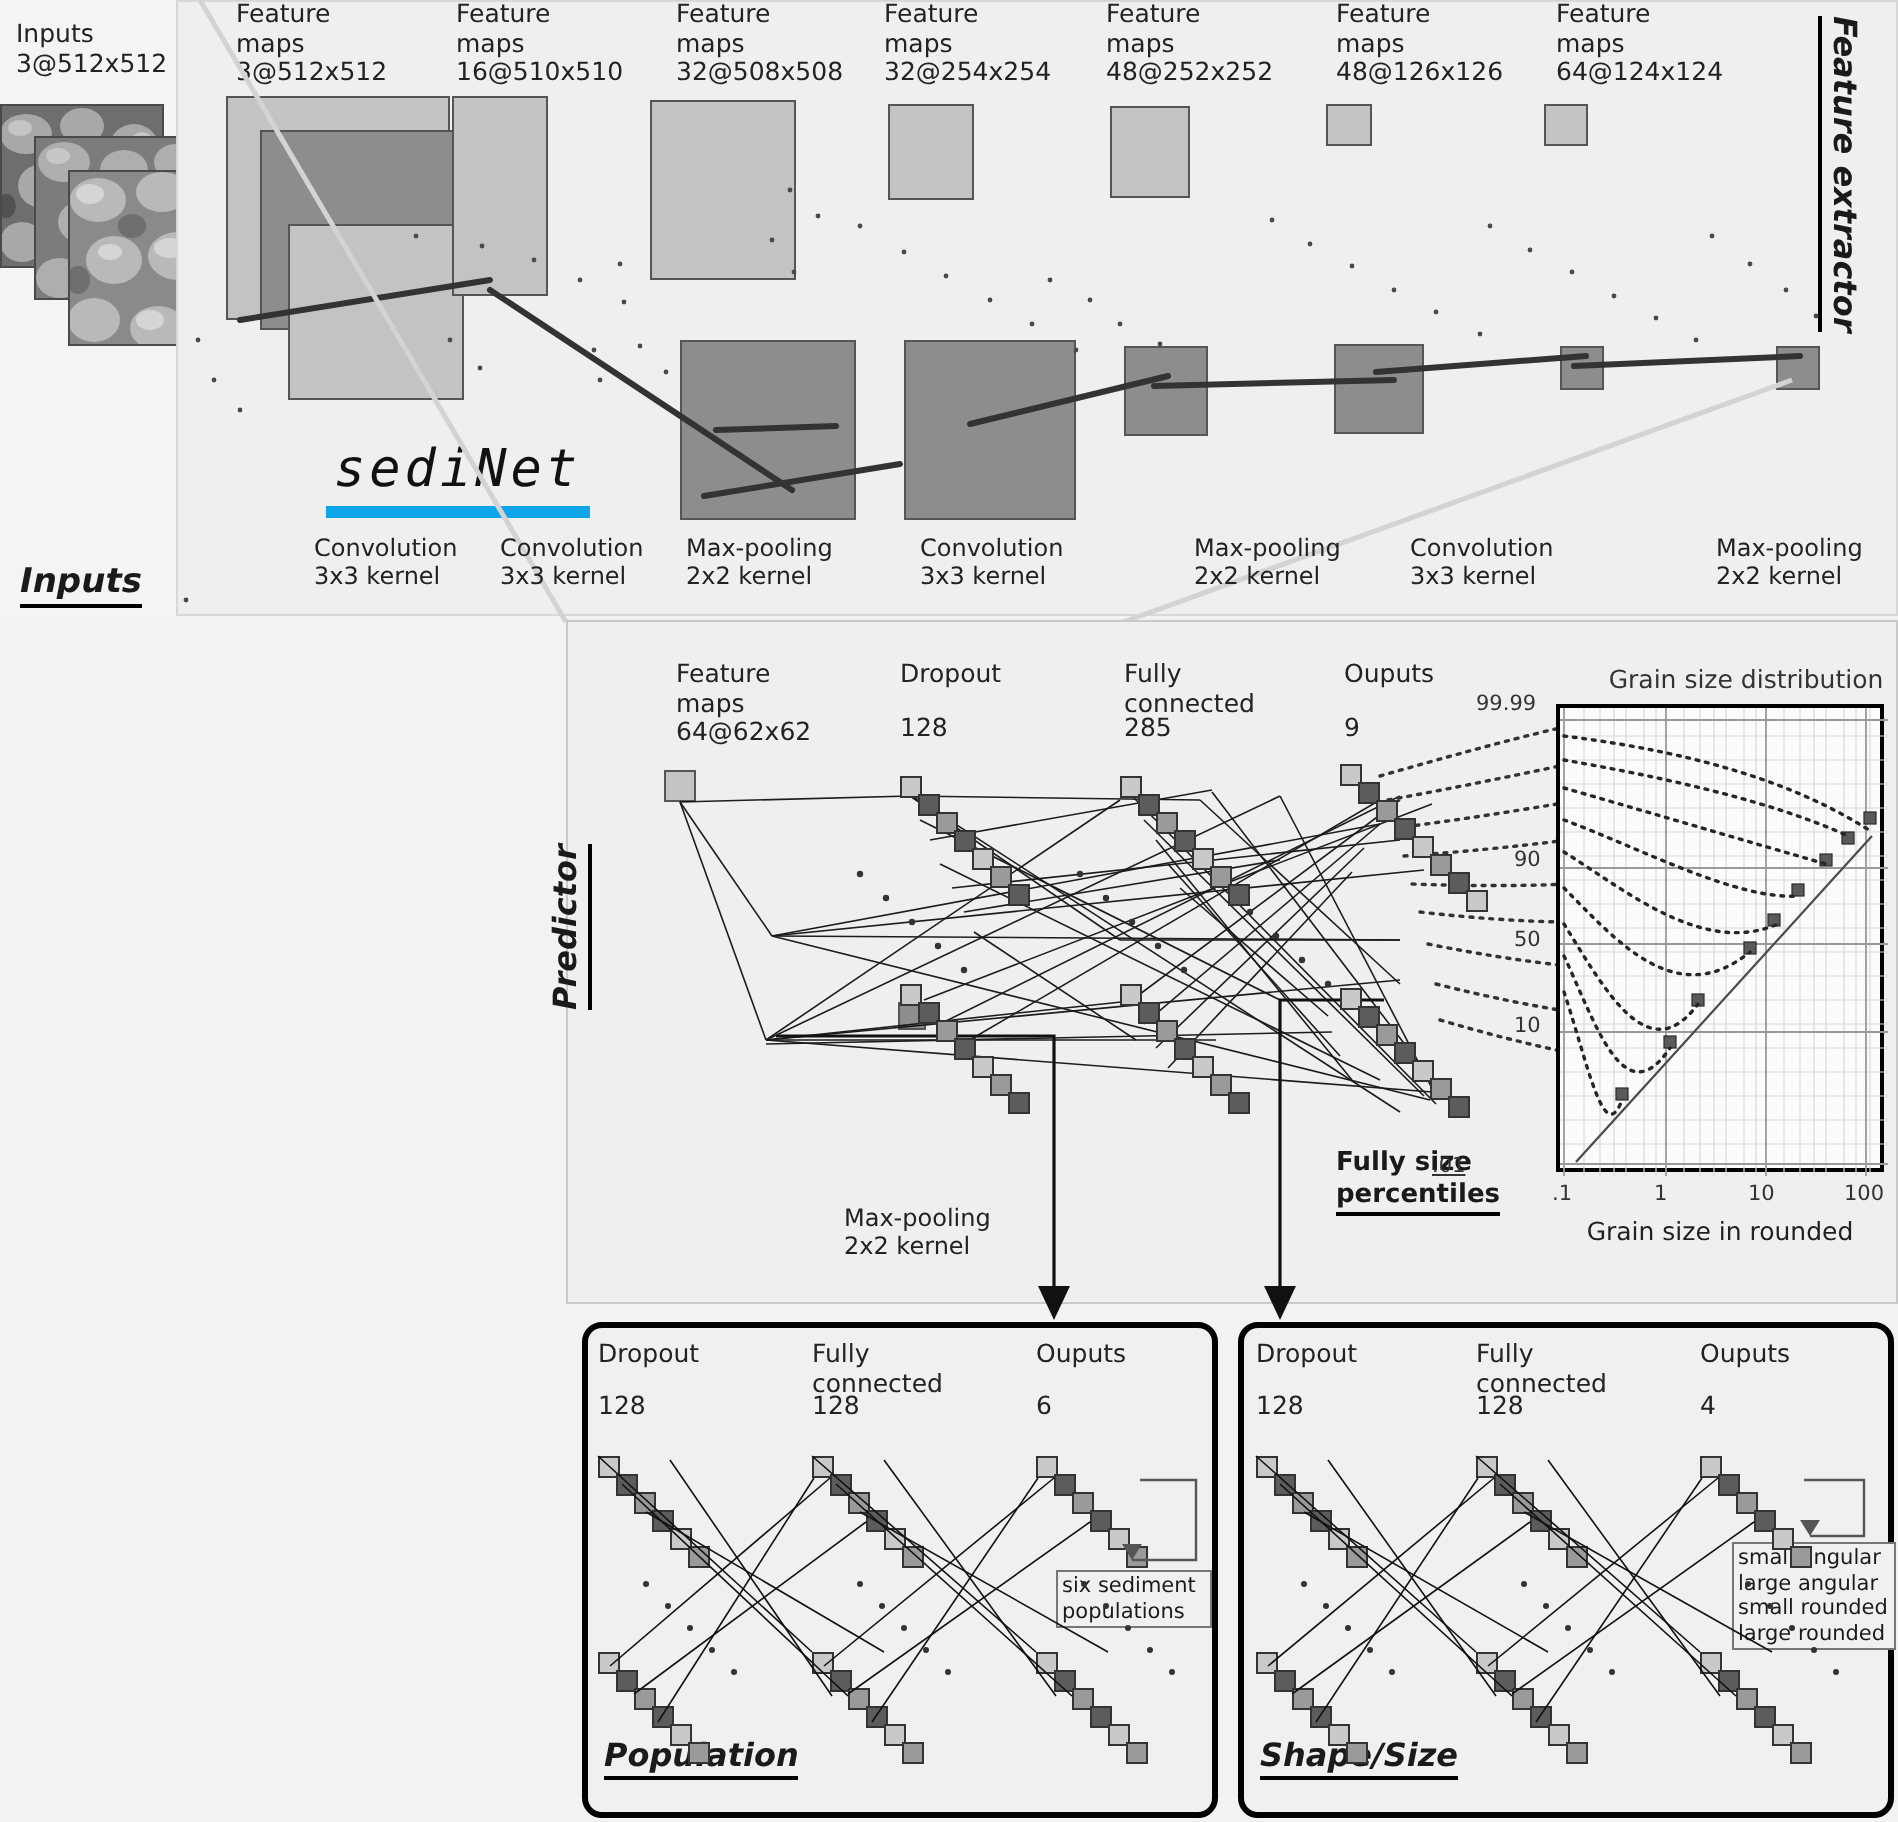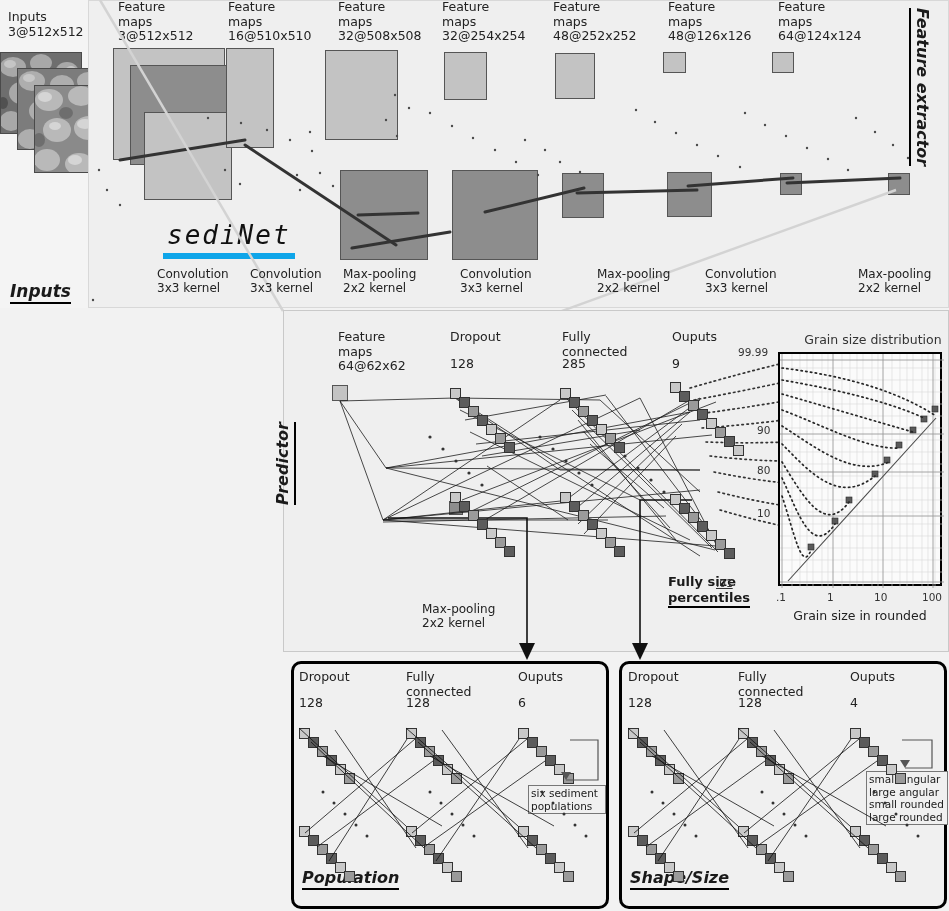--- a/index.html
+++ b/index.html
@@ -507,21 +507,21 @@
       <path d="M2,90  C28,116 58,152 95,122"></path>
       <path d="M2,108 C22,140 44,182 69,148"></path>
       <path d="M2,124 C18,158 32,204 55,170"></path>
       <path d="M2,142 C14,178 22,220 31,196"></path>
     </g>
   </svg>
 </div>
 
 <div class="abs ctick" style="left:738px;top:346px;">99.99</div>
 <div class="abs ctick" style="left:757px;top:424px;">90</div>
-<div class="abs ctick" style="left:757px;top:464px;">80</div>
+<div class="abs ctick" style="left:757px;top:464px;">50</div>
 <div class="abs ctick" style="left:757px;top:507px;">10</div>
 <div class="abs ctick" style="left:716px;top:577px;text-decoration:underline;">.01</div>
 <div class="abs ctick" style="left:776px;top:591px;">.1</div>
 <div class="abs ctick" style="left:827px;top:591px;">1</div>
 <div class="abs ctick" style="left:874px;top:591px;">10</div>
 <div class="abs ctick" style="left:922px;top:591px;">100</div>
 <div class="abs" id="chart-xlabel" style="left:778px;top:608px;width:164px;text-align:center;">Grain size in rounded</div>
 
 <div class="abs" id="pop-panel"></div>
 <div class="abs lyr-label" style="left:299px;top:670px;width:90px;">Dropout</div>

